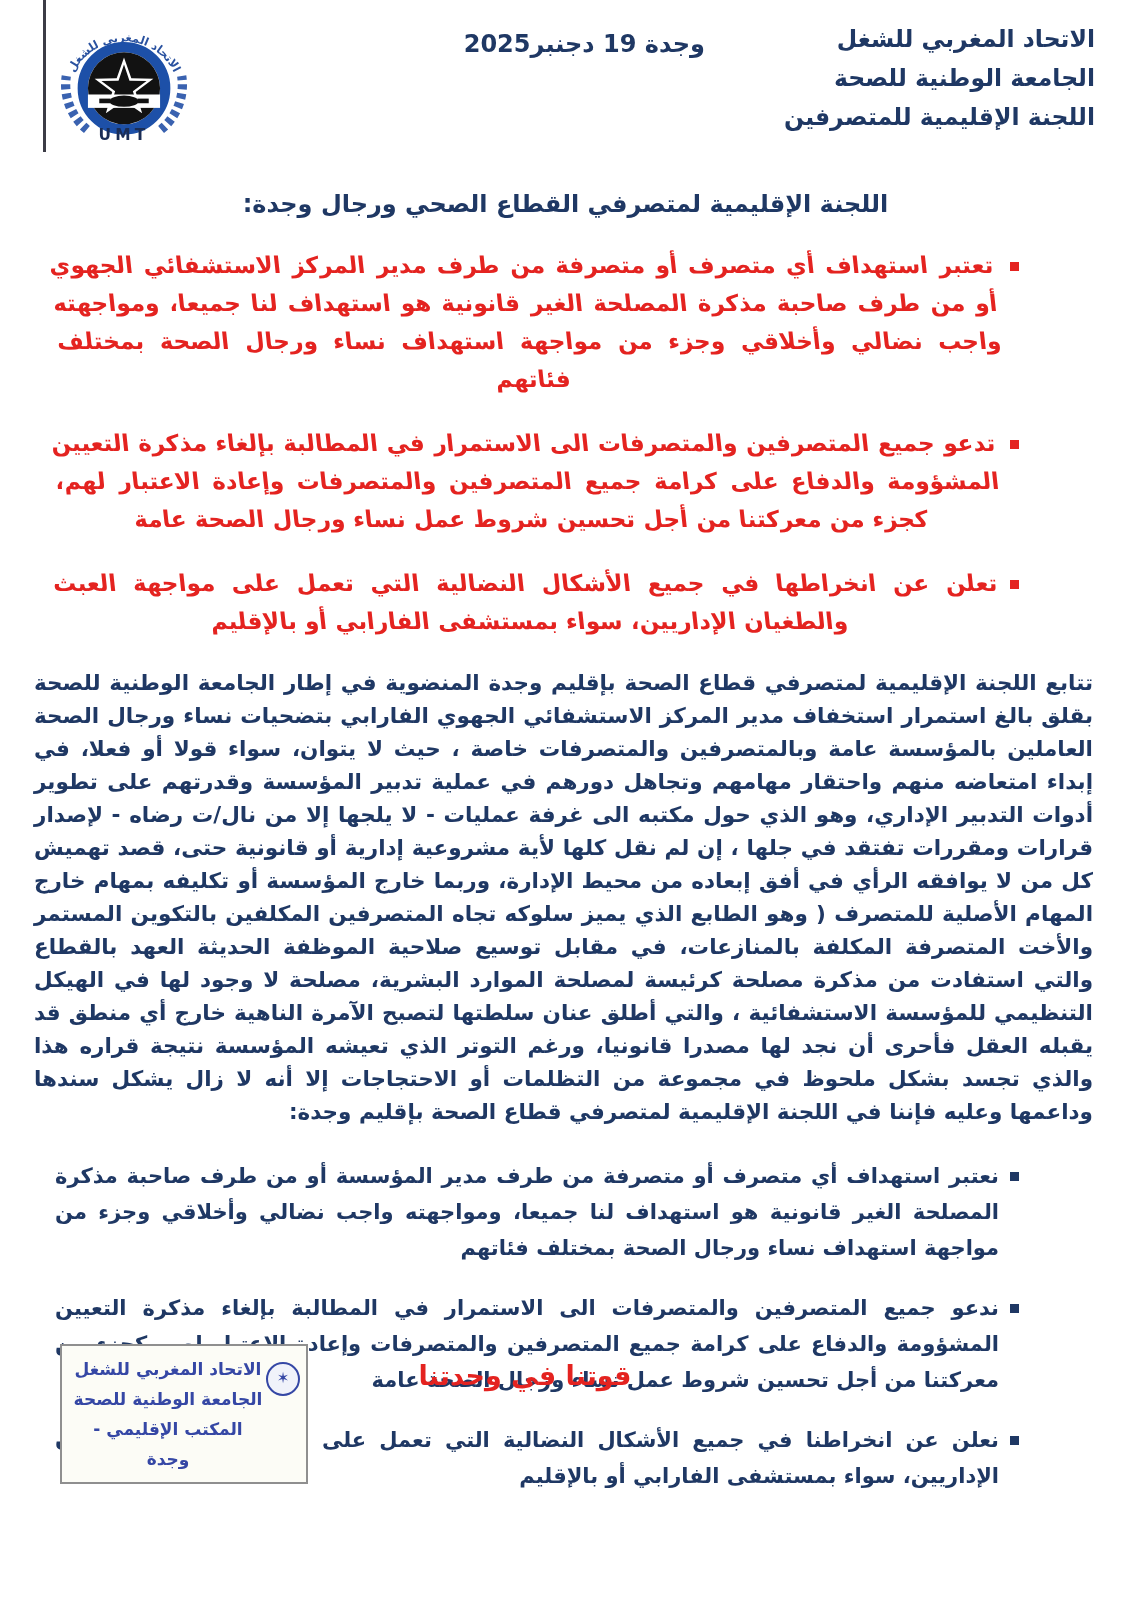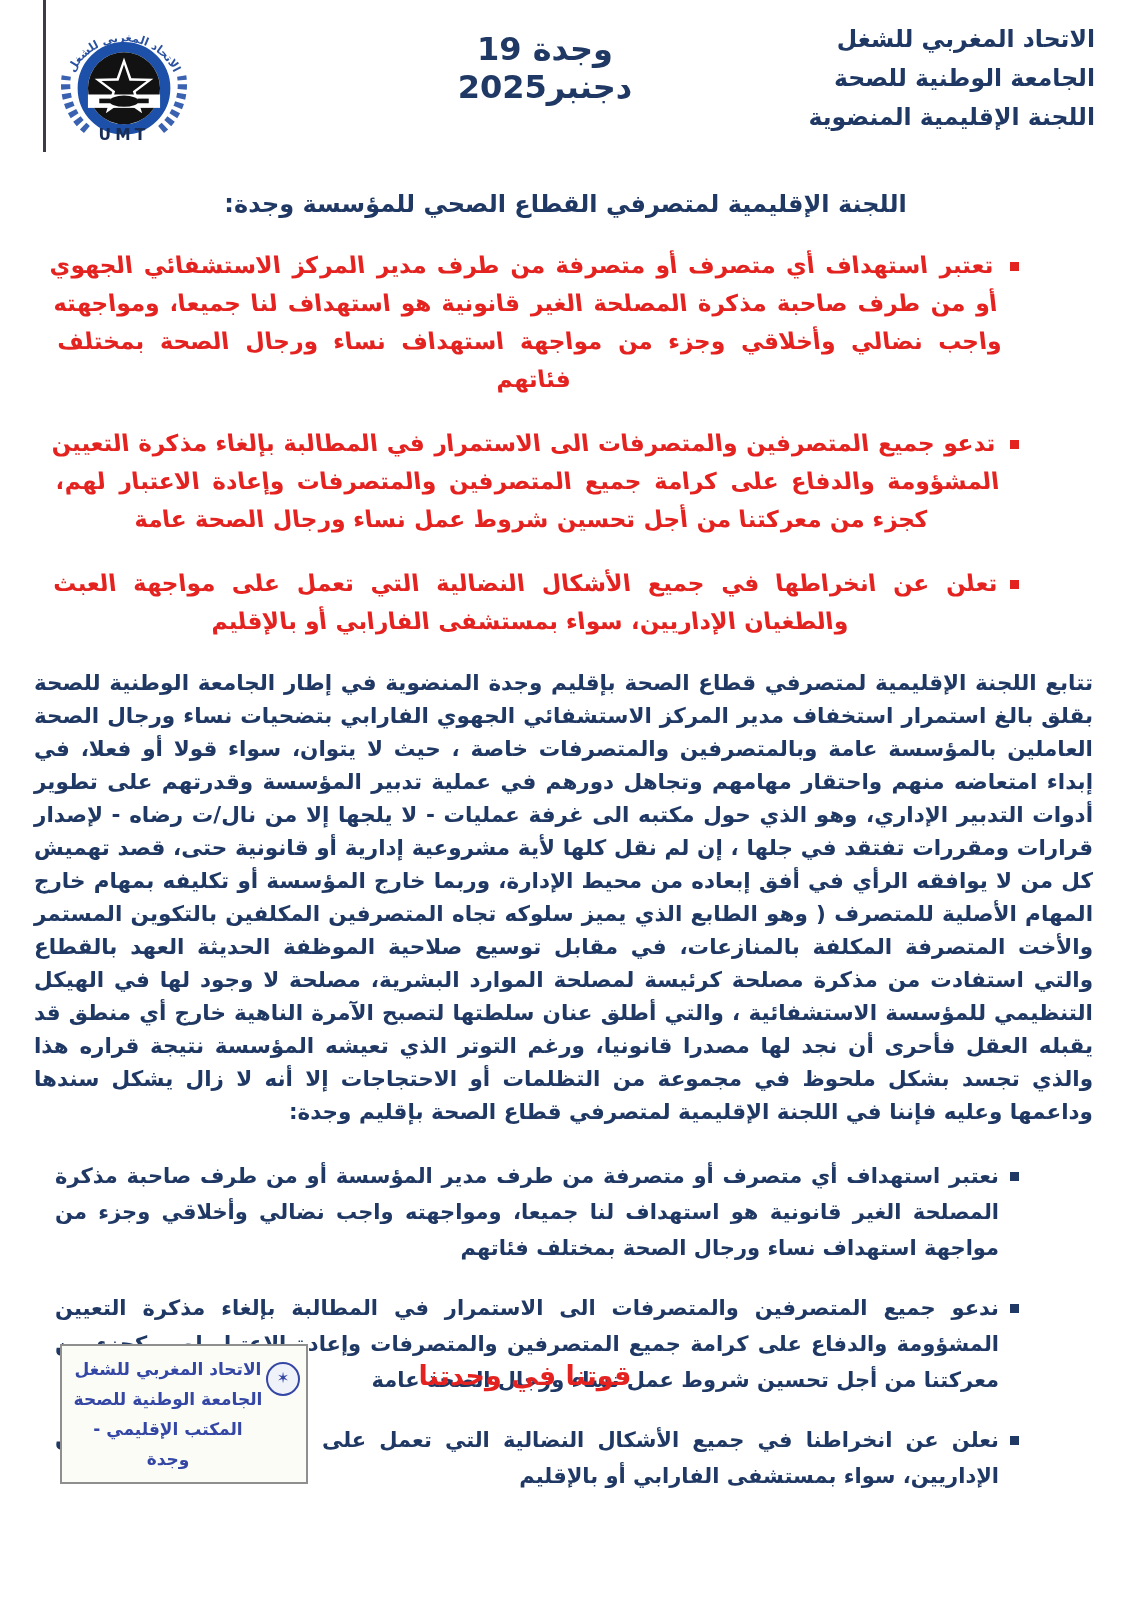--- a/index.html
+++ b/index.html
@@ -7,22 +7,22 @@
     position:relative;width:1131px;height:1600px;background:#ffffff;
     font-family:"DejaVu Sans", sans-serif;direction:rtl;overflow:hidden;
   }
   .scan-line{position:absolute;left:43px;top:0;width:3px;height:152px;background:#3c3c46;}
   
   .org-block{
     position:absolute;top:20px;right:36px;text-align:right;
     color:#1f3864;font-weight:bold;font-size:23.5px;line-height:39px;white-space:nowrap;
   }
   .doc-date{
-    position:absolute;top:30px;left:385px;width:320px;text-align:center;
-    color:#1f3864;font-weight:bold;font-size:32px;
+    position:absolute;top:30px;left:385px;width:320px;text-align:right;
+    color:#1f3864;font-weight:bold;font-size:24px;
   }
   .logo-wrap{position:absolute;top:12px;left:56px;width:136px;height:132px;}
   
   .content{position:absolute;top:188px;left:0;right:0;}
   .doc-title{
     margin:0 0 26px 0;text-align:center;color:#1f3864;
     font-size:24px;font-weight:bold;line-height:32px;
   }
   ul.bullets{list-style:none;margin:0 112px 0 55px;padding:0;}
   ul.bullets li{display:flex;gap:11px;margin:0 0 26px 0;align-items:flex-start;}
@@ -86,26 +86,26 @@
       <rect x="79" y="84" width="11" height="4.5" fill="#121212"></rect>
       <text x="66" y="124" text-anchor="middle" font-size="15" font-weight="bold" fill="#1a2d55" letter-spacing="4">UMT</text>
     </svg>
   </div>
 
   <div class="doc-date">وجدة 19 دجنبر2025</div>
 
   <div class="org-block">
     <div>الاتحاد المغربي للشغل</div>
     <div>الجامعة الوطنية للصحة</div>
-    <div>اللجنة الإقليمية المنضوية</div>
+    <div>اللجنة الإقليمية للمتصرفين</div>
   </div>
 
   <div class="content">
 
-    <h1 class="doc-title">اللجنة الإقليمية لمتصرفي القطاع الصحي للمؤسسة وجدة:</h1>
+    <h1 class="doc-title">اللجنة الإقليمية لمتصرفي القطاع الصحي ورجال وجدة:</h1>
 
     <ul class="bullets red-bullets">
       <li>
         <span class="bullet-marker"></span>
         <div class="bullet-text">تعتبر استهداف أي متصرف أو متصرفة من طرف مدير المركز الاستشفائي الجهوي أو من طرف صاحبة مذكرة المصلحة الغير قانونية هو استهداف لنا جميعا، ومواجهته واجب نضالي وأخلاقي وجزء من مواجهة استهداف نساء ورجال الصحة بمختلف فئاتهم</div>
       </li>
       <li>
         <span class="bullet-marker"></span>
         <div class="bullet-text">تدعو جميع المتصرفين والمتصرفات الى الاستمرار في المطالبة بإلغاء مذكرة التعيين المشؤومة والدفاع على كرامة جميع المتصرفين والمتصرفات وإعادة الاعتبار لهم، كجزء من معركتنا من أجل تحسين شروط عمل نساء ورجال الصحة عامة</div>
       </li>

